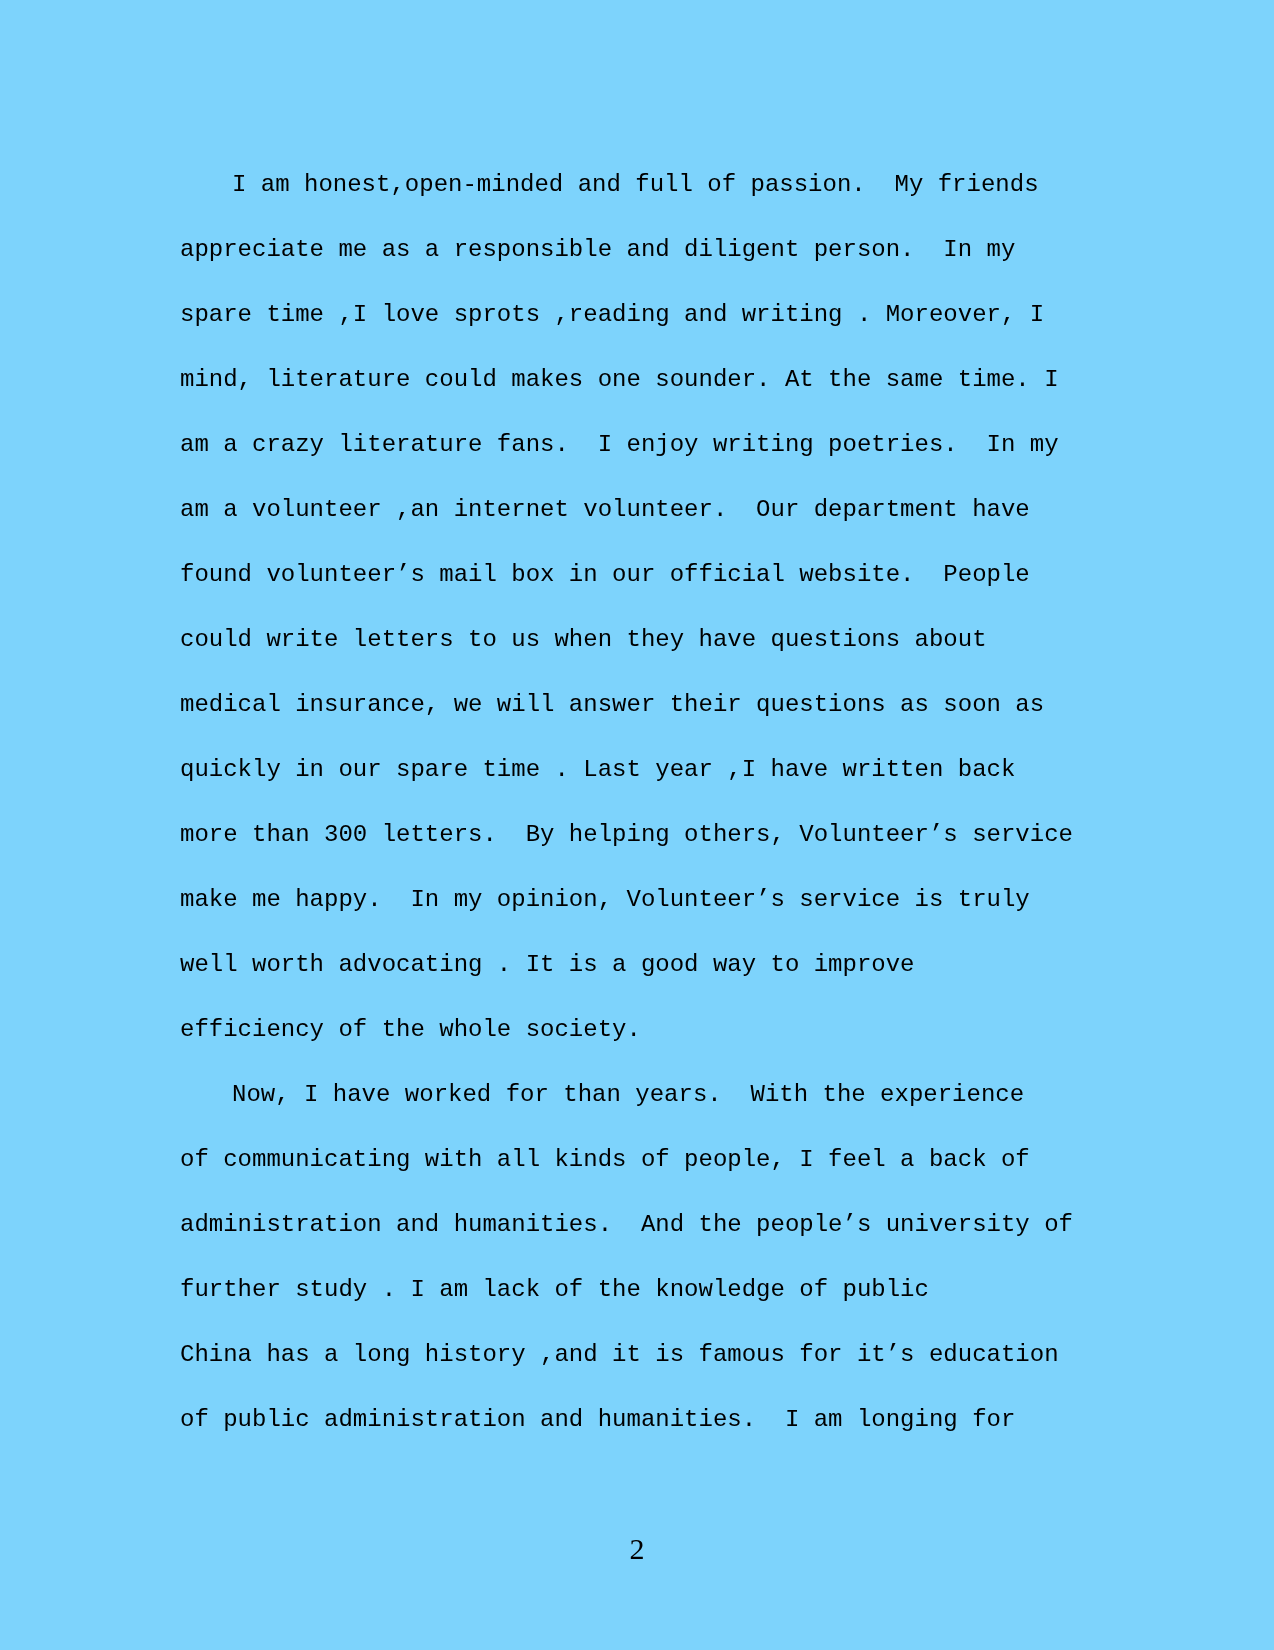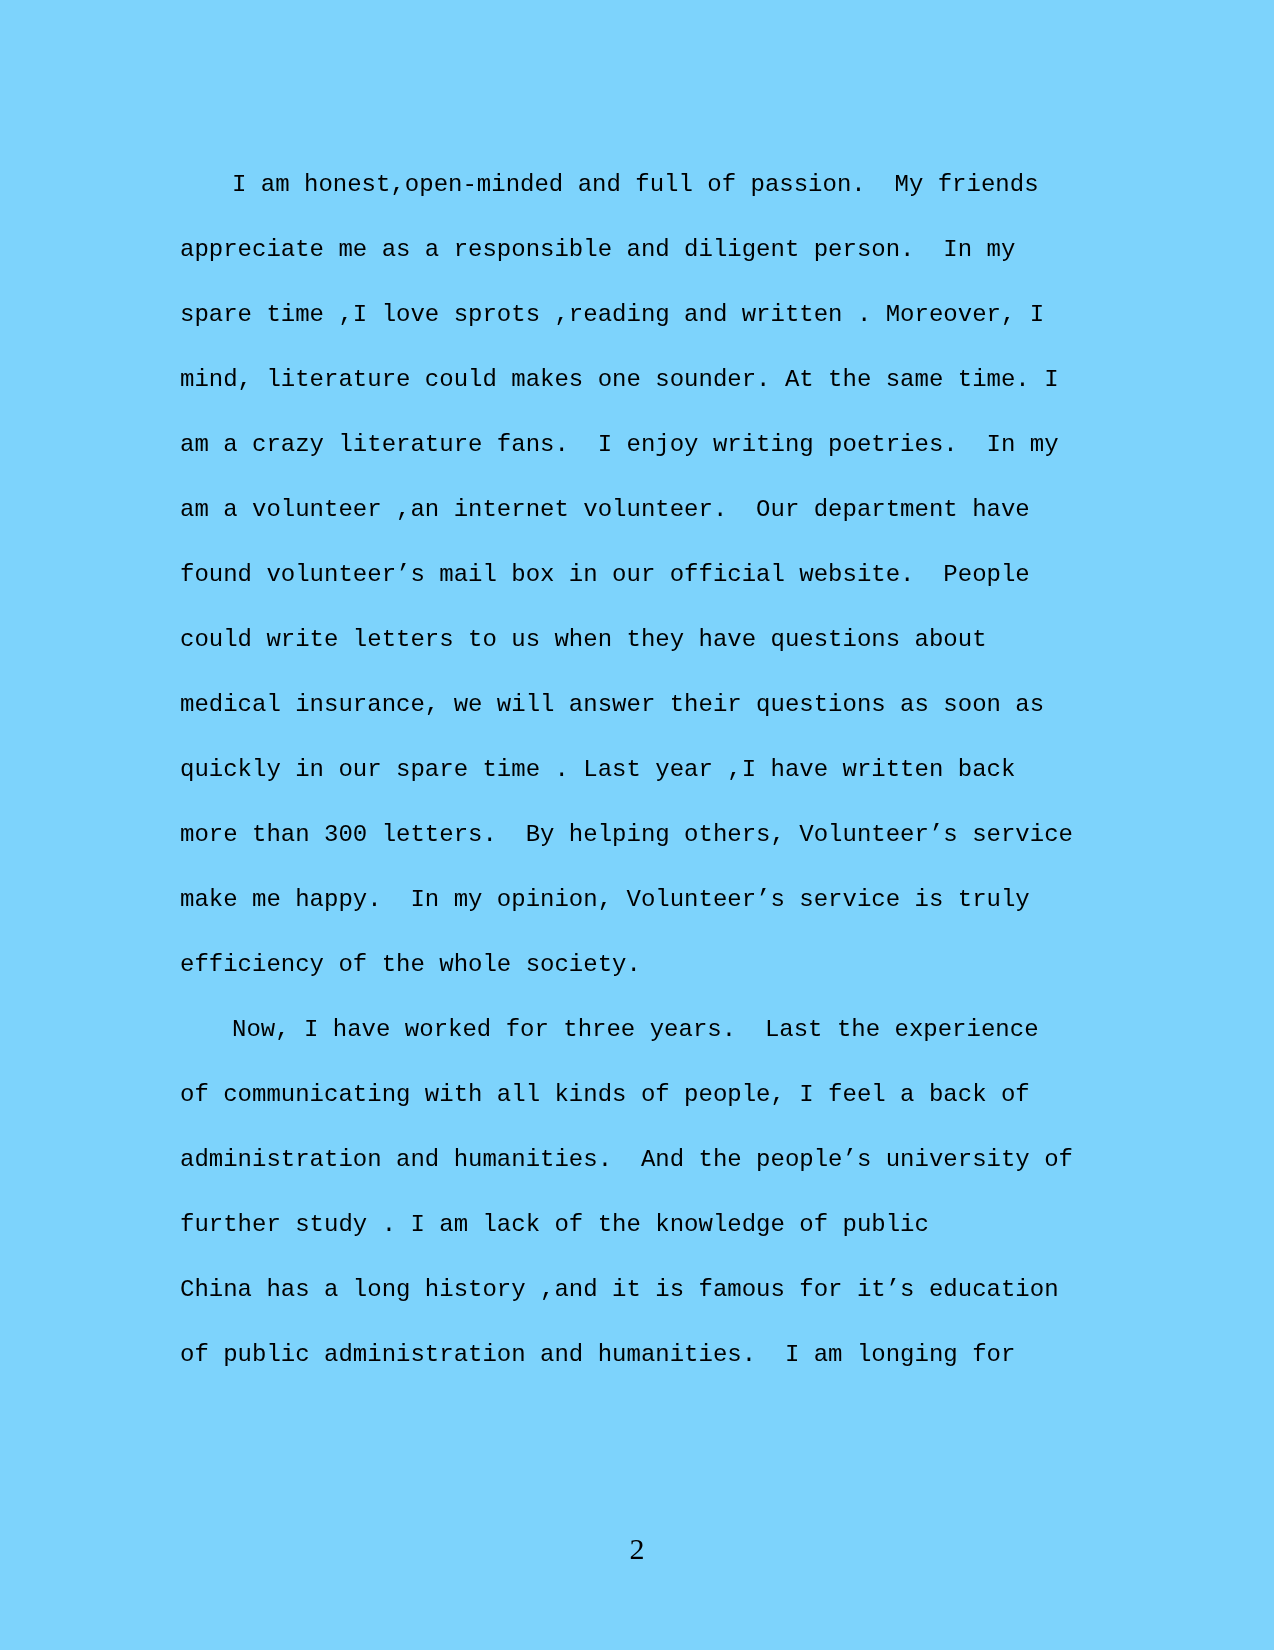--- a/index.html
+++ b/index.html
@@ -46,34 +46,35 @@
   }
 </style>
 </head>
 <body>
 
 <div class="page">
   <div class="textblock">
       <div>
         <div class="line indent">I am honest,open-minded and full of passion.  My friends</div>
         <div class="line">appreciate me as a responsible and diligent person.  In my</div>
-        <div class="line">spare time ,I love sprots ,reading and written . Moreover, I</div>
+        <div class="line">spare time ,I love sprots ,reading and writing . Moreover, I</div>
         <div class="line">mind, literature could makes one sounder. At the same time. I</div>
         <div class="line">am a crazy literature fans.  I enjoy writing poetries.  In my</div>
         <div class="line">am a volunteer ,an internet volunteer.  Our department have</div>
         <div class="line">found volunteer’s mail box in our official website.  People</div>
         <div class="line">could write letters to us when they have questions about</div>
         <div class="line">medical insurance, we will answer their questions as soon as</div>
         <div class="line">quickly in our spare time . Last year ,I have written back</div>
         <div class="line">more than 300 letters.  By helping others, Volunteer’s service</div>
         <div class="line">make me happy.  In my opinion, Volunteer’s service is truly</div>
+        <div class="line">well worth advocating . It is a good way to improve</div>
         <div class="line">efficiency of the whole society.</div>
       </div>
       <div>
-        <div class="line indent">Now, I have worked for three years.  Last the experience</div>
+        <div class="line indent">Now, I have worked for than years.  With the experience</div>
         <div class="line">of communicating with all kinds of people, I feel a back of</div>
         <div class="line">administration and humanities.  And the people’s university of</div>
         <div class="line">further study . I am lack of the knowledge of public</div>
         <div class="line">China has a long history ,and it is famous for it’s education</div>
         <div class="line">of public administration and humanities.  I am longing for</div>
       </div>
     </div>
 
   <div class="page-footer">
     <span class="page-number">2</span>

